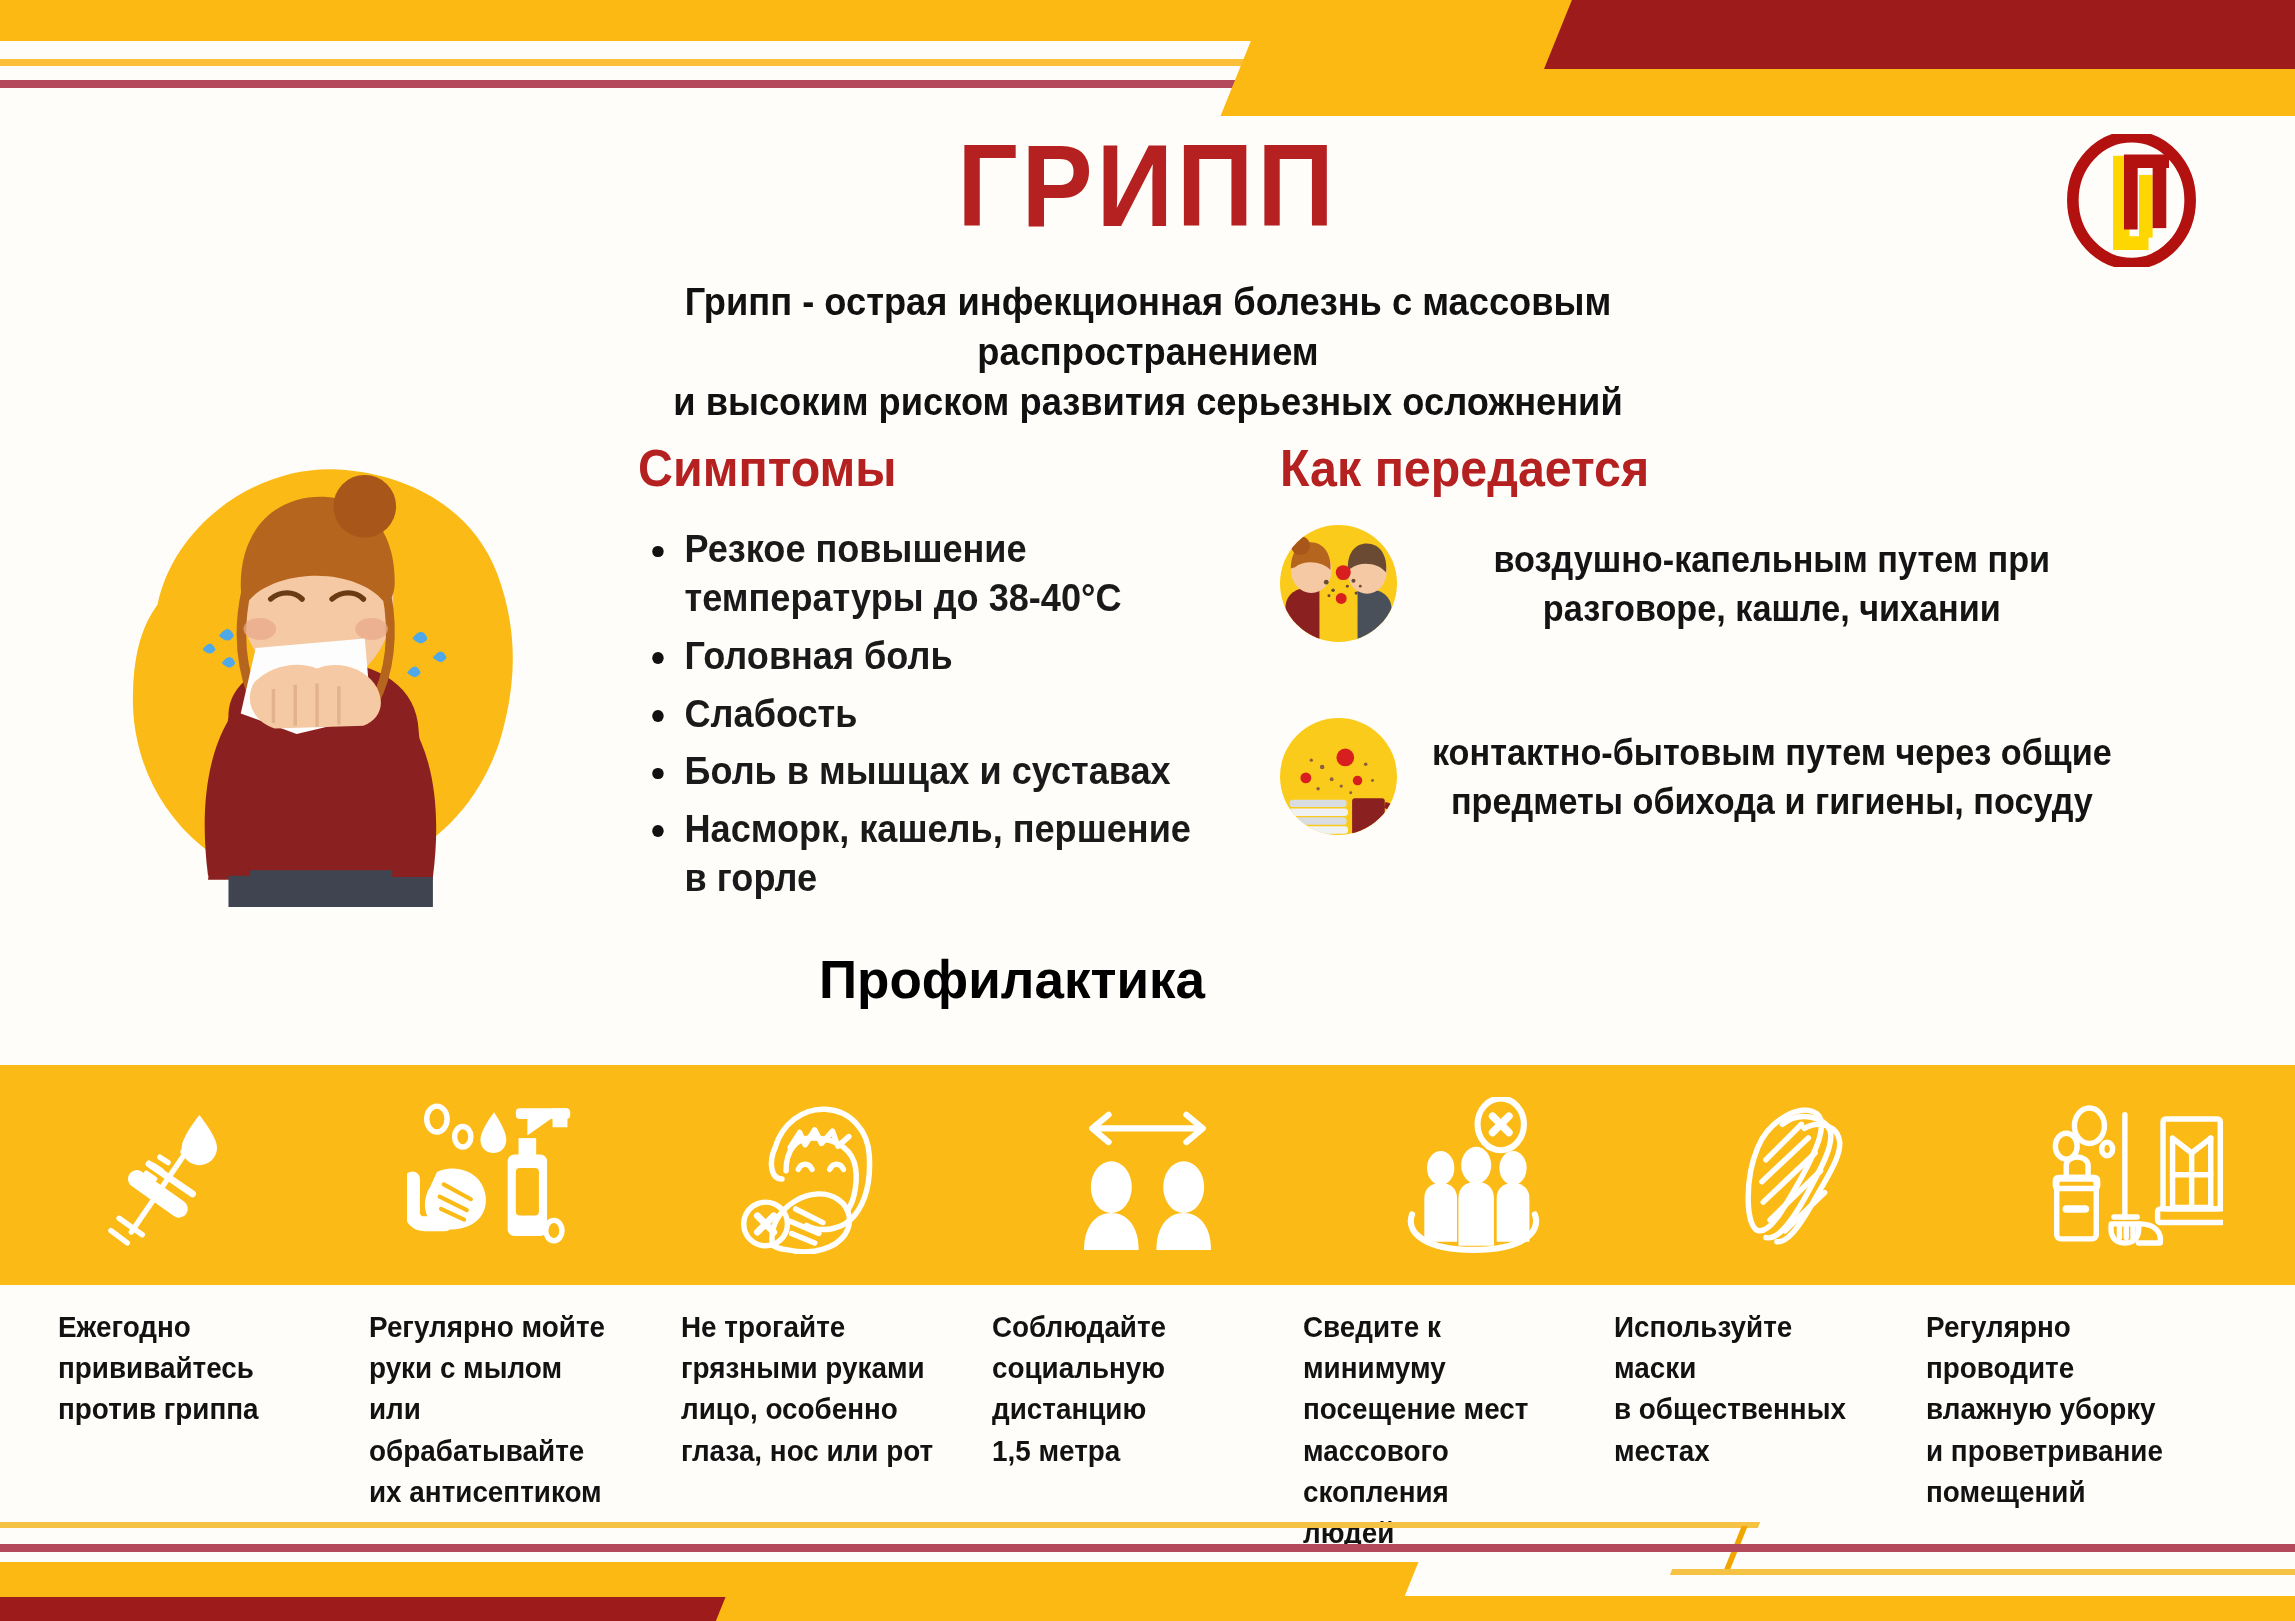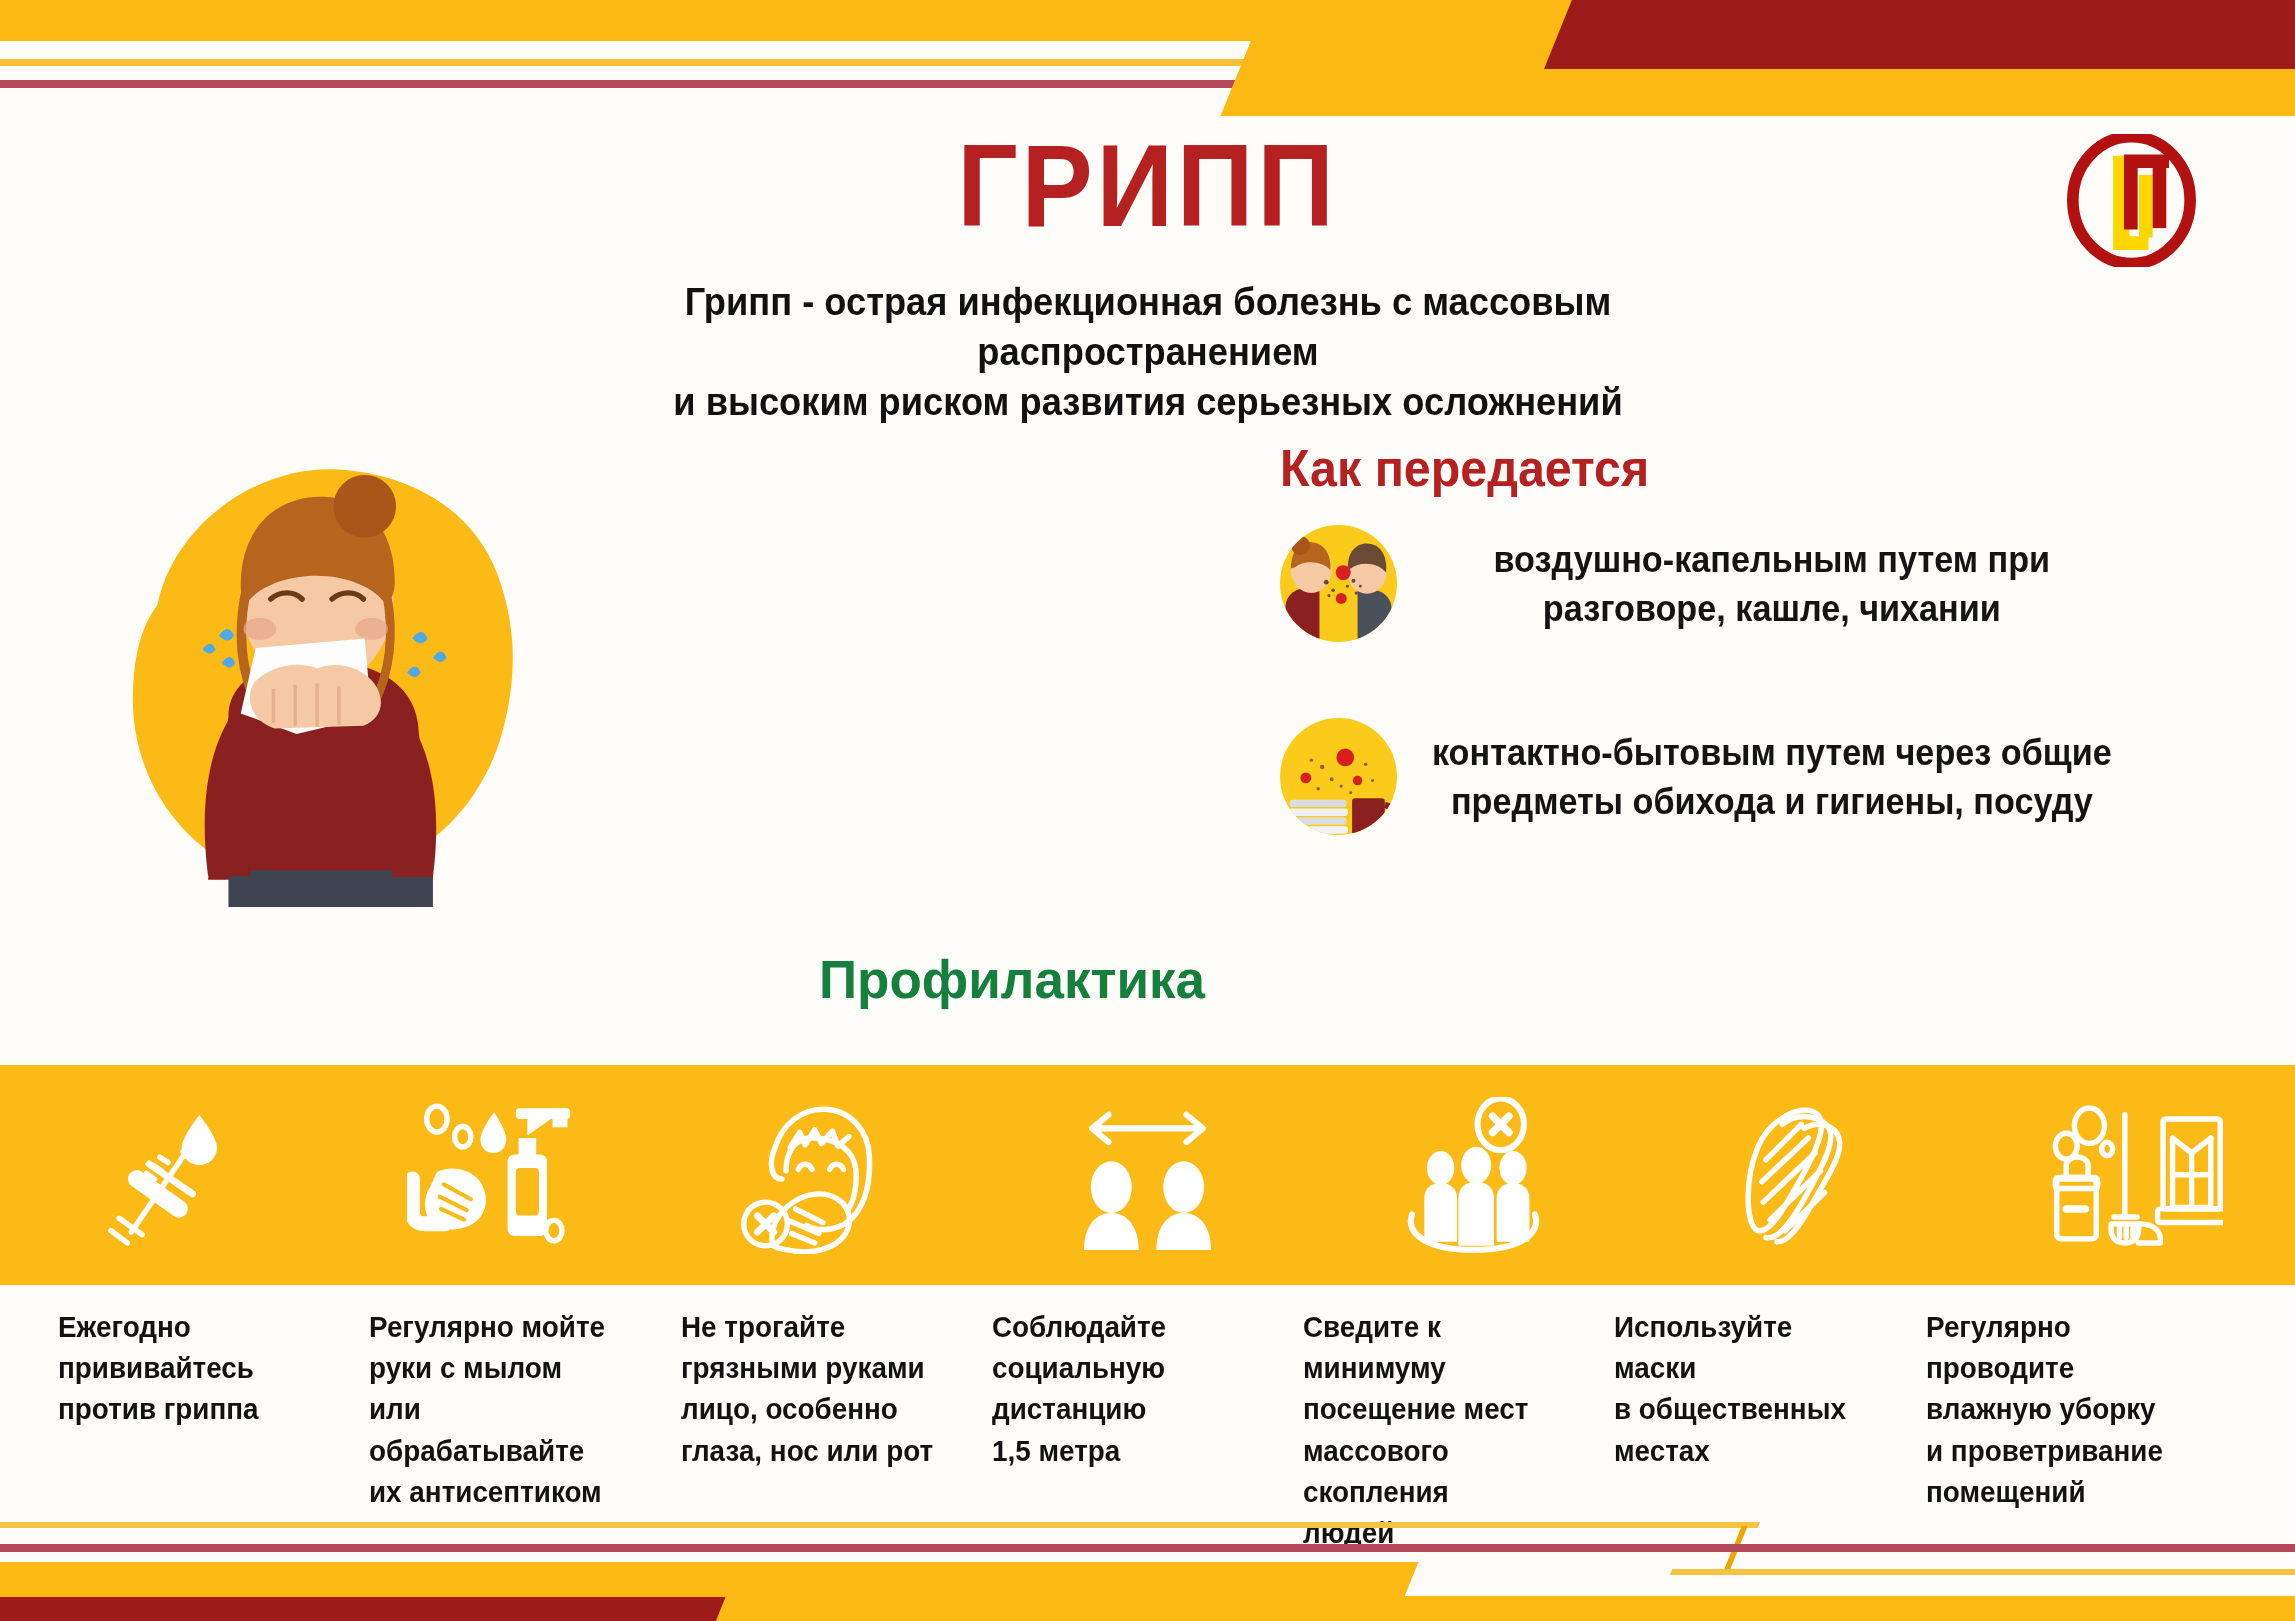--- a/index.html
+++ b/index.html
@@ -220,21 +220,21 @@
     transform: scaleX(0.95);
     transform-origin: left center;
   }
 
   
   #prev-heading {
     position: absolute;
     left: 0; top: 953px;
     width: 2024px;
     text-align: center;
-    color: #15803d;
+    color: #000000;
     font-family: "Liberation Sans Narrow", "Liberation Sans", sans-serif;
     font-size: 53px;
     font-weight: bold;
     line-height: 1;
   }
   #prev-band {
     position: absolute;
     left: 0; top: 1065px;
     width: 2295px; height: 220px;
     background: #FBBA15;
@@ -362,20 +362,30 @@
       <path d="M186 302 q14 -20 22 0 q-8 14 -22 0 Z" fill="#4FA8E8"></path>
       <path d="M162 322 q12 -17 19 0 q-7 12 -19 0 Z" fill="#4FA8E8"></path>
       <path d="M190 342 q13 -18 20 0 q-7 13 -20 0 Z" fill="#4FA8E8"></path>
 
       <path d="M470 306 q14 -20 22 0 q-8 14 -22 0 Z" fill="#4FA8E8"></path>
       <path d="M500 334 q13 -18 20 0 q-7 13 -20 0 Z" fill="#4FA8E8"></path>
       <path d="M462 356 q13 -18 20 0 q-7 13 -20 0 Z" fill="#4FA8E8"></path>
     </svg>
   </div>
 
+  <div id="symptoms">
+    <div class="sec-heading">Симптомы</div>
+    <ul class="sym-list">
+      <li>Резкое повышение температуры до 38-40°C</li>
+      <li>Головная боль</li>
+      <li>Слабость</li>
+      <li>Боль в мышцах и суставах</li>
+      <li>Насморк, кашель, першение в горле</li>
+    </ul>
+  </div>
 
   <div id="transmit">
     <div class="sec-heading">Как передается</div>
 
     <div class="tr-row">
       <div class="tr-icon">
         <svg width="117" height="117" viewBox="0 0 172 172">
           <circle cx="86" cy="86" r="86" fill="#FBCB1B"></circle>
           <clipPath id="cl1">
               <circle cx="86" cy="86" r="86"></circle>

